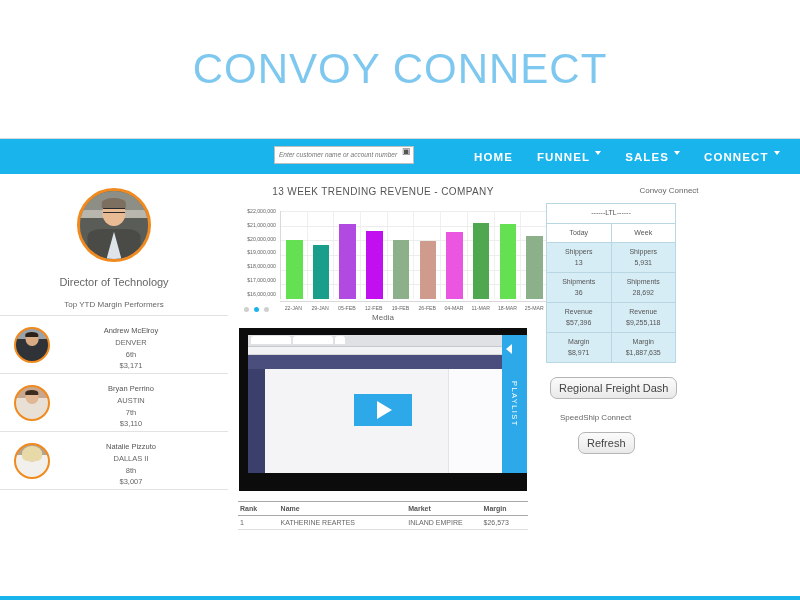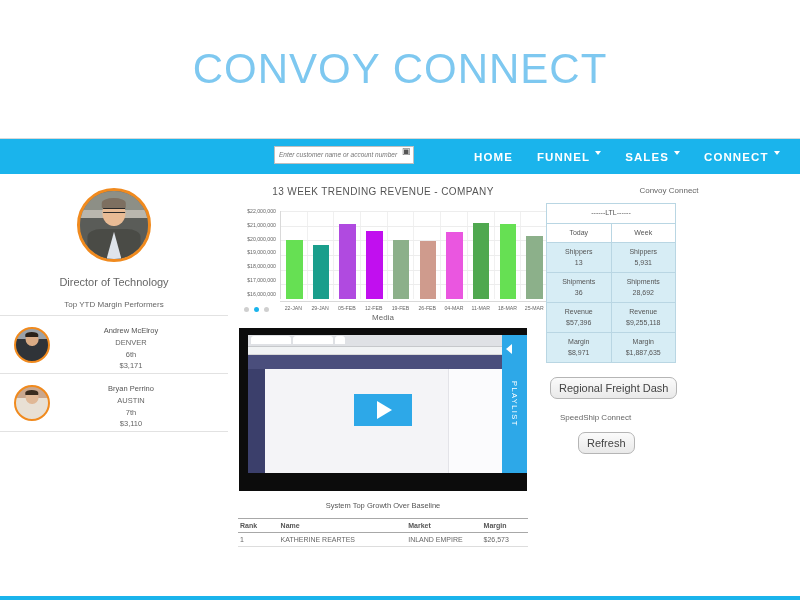--- a/index.html
+++ b/index.html
@@ -494,20 +494,32 @@
           <div class="pa-hair"></div>
       </div>
       <div class="perf-info">
         <div class="pname">Bryan Perrino</div>
         <div>AUSTIN</div>
         <div>7th</div>
         <div>$3,110</div>
       </div>
     </div>
 
+    <div class="perf-row">
+      <div class="perf-avatar pa3">
+        <div class="pa-head"></div>
+          <div class="pa-hair"></div>
+      </div>
+      <div class="perf-info">
+        <div class="pname">Natalie Pizzuto</div>
+        <div>DALLAS II</div>
+        <div>8th</div>
+        <div>$3,007</div>
+      </div>
+    </div>
   </div>
 
   <div class="col-mid">
     <div class="chart-title">13 WEEK TRENDING REVENUE - COMPANY</div>
 
     <div class="chart-area">
       <div class="y-labels">
           <span>$22,000,000</span>
           <span>$21,000,000</span>
           <span>$20,000,000</span>
@@ -601,21 +613,20 @@
 
       </div>
       <div class="playlist-tab">PLAYLIST</div>
       <div class="playlist-arrow"></div>
       <div class="play-btn">
         <div class="play-tri"></div>
       </div>
     </div>
 
     <div class="growth-title">
-      <div>System Top Growth Over Baseline</div>
     </div>
 
     <table class="growth-table">
       <thead>
           <tr>
         <th style="width:14%">Rank</th>
         <th style="width:44%">Name</th>
         <th style="width:26%">Market</th>
         <th style="width:16%">Margin</th>
       </tr>

